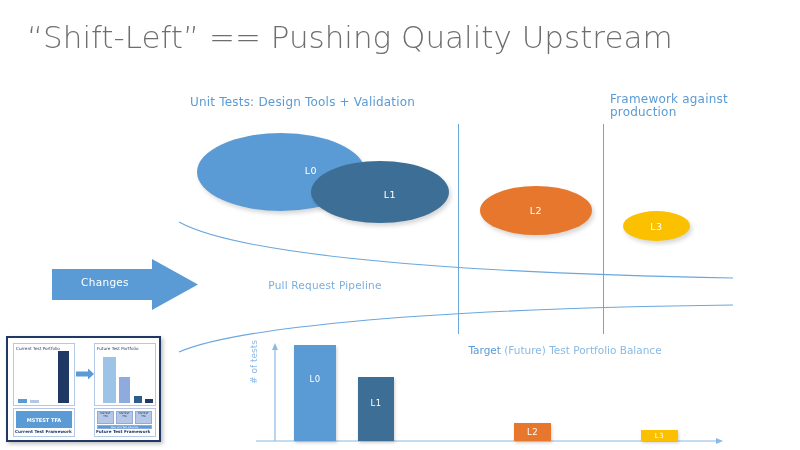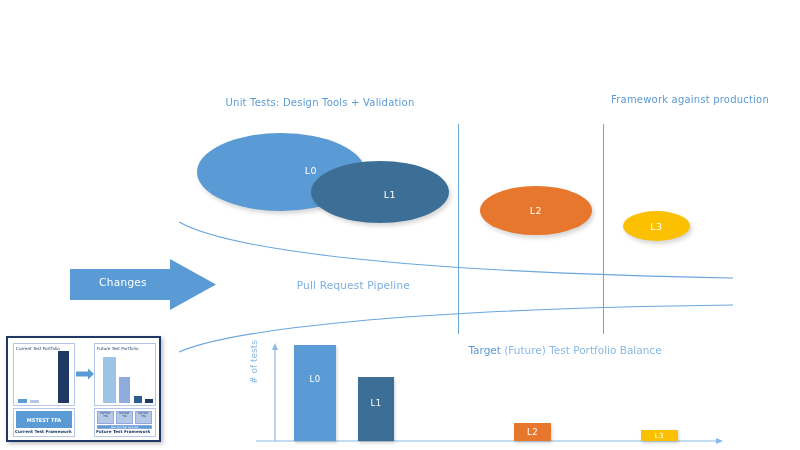--- a/index.html
+++ b/index.html
@@ -33,37 +33,36 @@
     letter-spacing: 0px;
     color: #6e6e6e;
     font-family: "DejaVu Sans", sans-serif;
     white-space: nowrap;
   }
 
   
   .stage-header {
     position: absolute;
     color: #5b9bd5;
-    font-size: 10px;
+    font-size: 12px;
     line-height: 13px;
-    text-align: center;
     font-family: "DejaVu Sans", sans-serif;
     letter-spacing: .2px;
   }
   #header-unit   { left: 190px; top: 96px; width: 260px; }
   #header-func-reliable { left: 462px; top: 93px; width: 140px; }
   #header-func-prod     { left: 610px; top: 93px; width: 160px; }
 
   
   .pipeline-label {
     position: absolute;
     color: #7aaede;
     font-size: 10.5px;
     line-height: 14px;
-    text-align: right;
+    text-align: center;
     font-family: "DejaVu Sans", sans-serif;
     letter-spacing: .2px;
   }
   #label-pr  { left: 240px; top: 278px; width: 170px; }
   #label-ci  { left: 470px; top: 278px; width: 125px; }
   #label-cd  { left: 600px; top: 278px; width: 135px; }
 
   
   .divider {
     position: absolute;
@@ -108,21 +107,21 @@
   }
   #bubble-l3 {
     left: 623px; top: 211px;
     width: 67px; height: 30px;
     background: #fbc000;
   }
 
   
   #changes-arrow {
     position: absolute;
-    left: 62px; top: 259px;
+    left: 44px; top: 259px;
     width: 146px; height: 51px; padding-left: 8px;
   }
   #changes-arrow .arrow-label {
     position: absolute;
     left: 18px; top: 17px;
     width: 86px;
     text-align: center;
     color: #ffffff;
     font-size: 10.5px;
     font-family: "DejaVu Sans", sans-serif;
@@ -239,20 +238,21 @@
     font-size: 5px; color: #ffffff; font-weight: bold;
     font-family: "DejaVu Sans", sans-serif;
   }
   #thumb-arrow { position: absolute; left: 68px; top: 30px; width: 18px; height: 12px; }
 </style>
 </head>
 <body>
 
 <div id="slide">
 
+  <div id="slide-title">“Shift-Left” == Pushing Quality Upstream</div>
 
   <svg id="funnel-svg" viewBox="0 0 800 450" xmlns="http://www.w3.org/2000/svg">
 
     <path d="M 179 222 C 230 250, 400 272, 733 278" fill="none" stroke="#6aa7dd" stroke-width="1.1"></path>
 
     <path d="M 179 352 C 230 330, 400 309, 733 305" fill="none" stroke="#6aa7dd" stroke-width="1.1"></path>
 
     <line x1="275" y1="441" x2="275" y2="347" stroke="#8ab9e4" stroke-width="1.2"></line>
     <polygon points="275,343 272,350 278,350" fill="#8ab9e4"></polygon>
 

